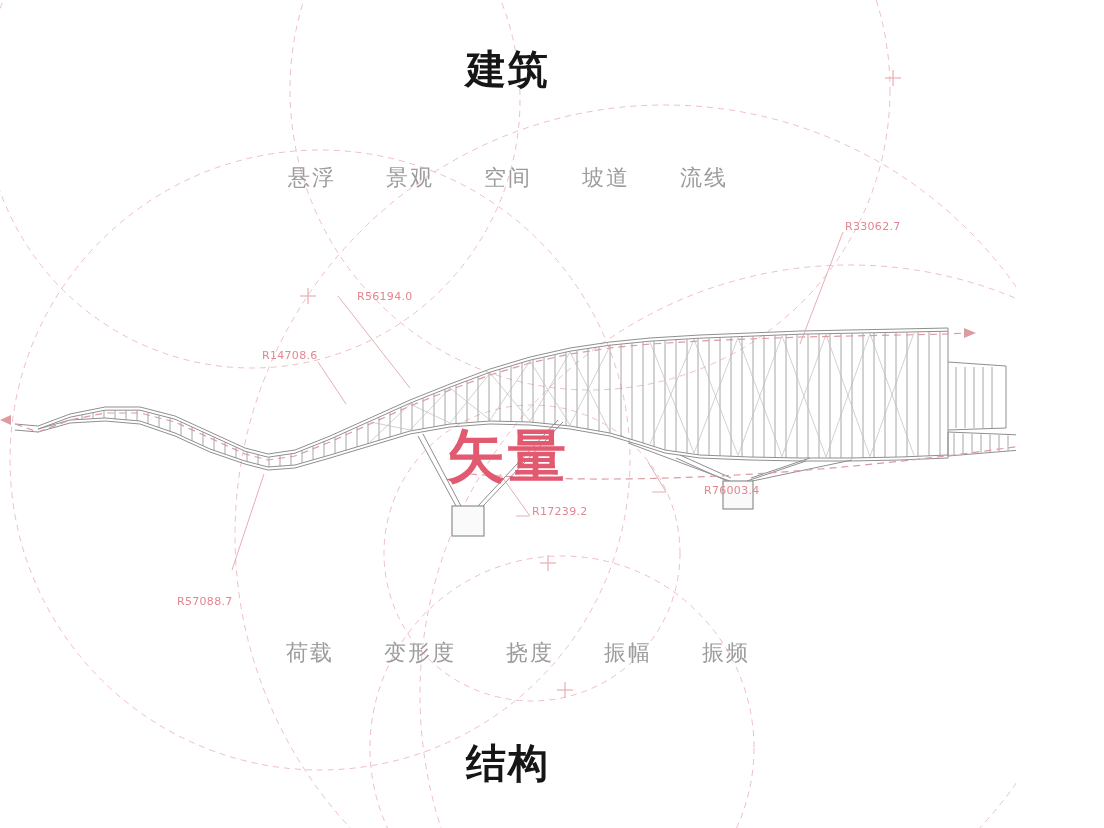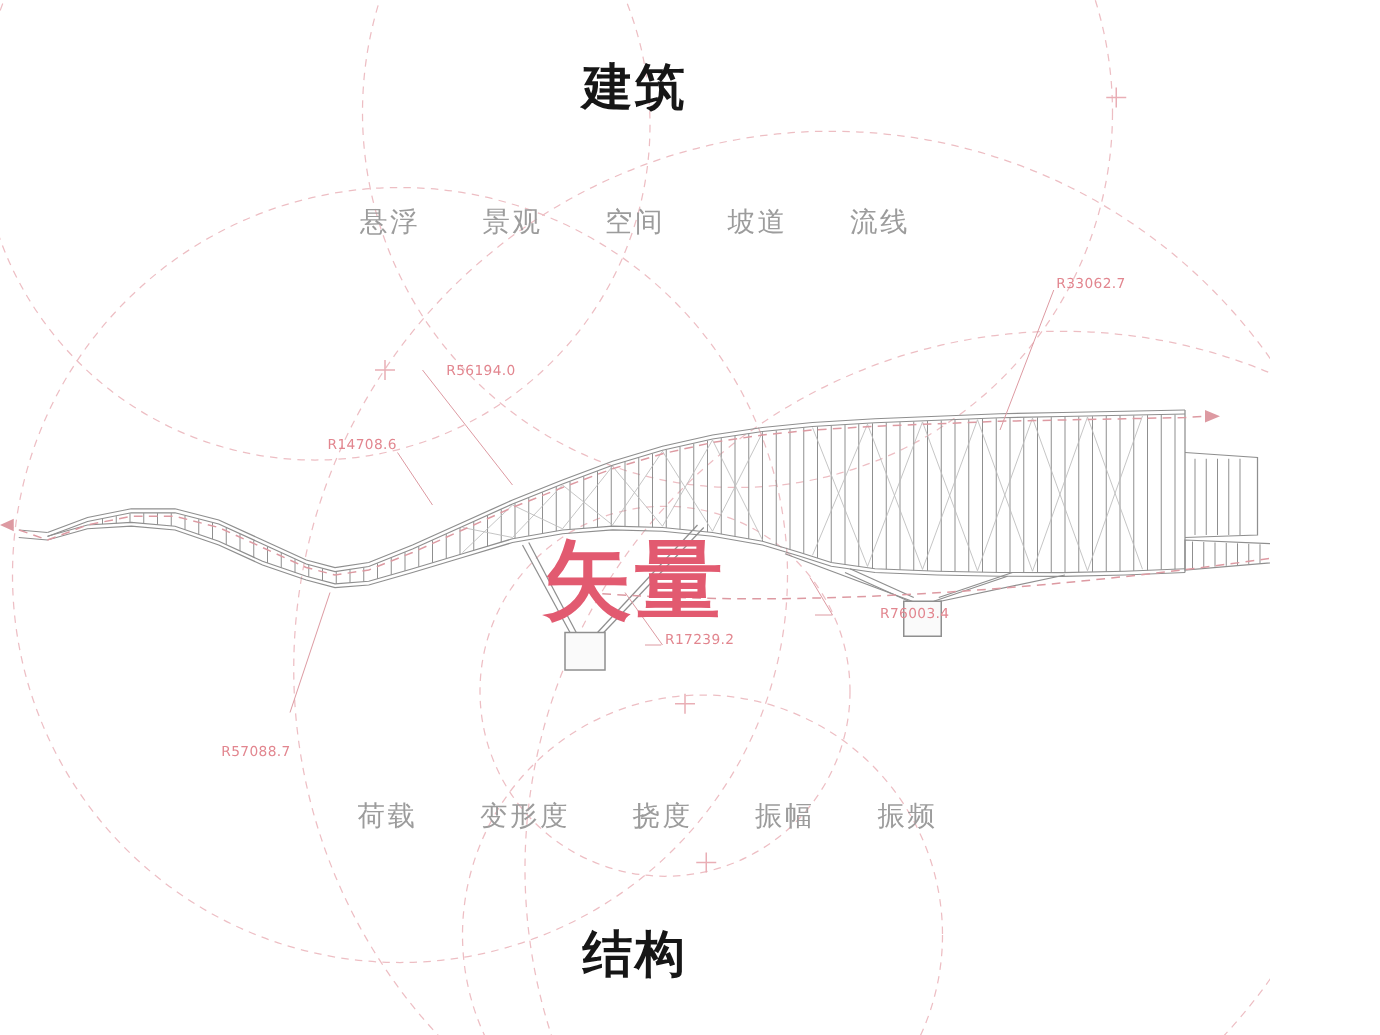--- a/index.html
+++ b/index.html
@@ -15,21 +15,21 @@
   .title.top{top:42px;}
   .title.bottom{top:736px;font-family:Liberation Mono, monospace;}
   .kw-row{
     position:absolute;left:0;right:0;display:flex;justify-content:center;gap:50px;
     font-size:22px;color:#9c9c9c;letter-spacing:2px;font-weight:500;
   }
   .kw-row.top{top:163px;}
   .kw-row.bottom{top:638px;padding-left:20px;}
   .center-label{
     position:absolute;left:0;right:0;top:418px;text-align:center;
-    font-size:70px;font-weight:600;color:#e25a70;letter-spacing:3px;
+    font-size:58px;font-weight:600;color:#e25a70;letter-spacing:3px;
   }
   .rlabel{
     position:absolute;font-size:11px;color:#e2868f;letter-spacing:.3px;white-space:nowrap;
   }
 </style>
 </head>
 <body>
 
 <div class="canvas">
 

